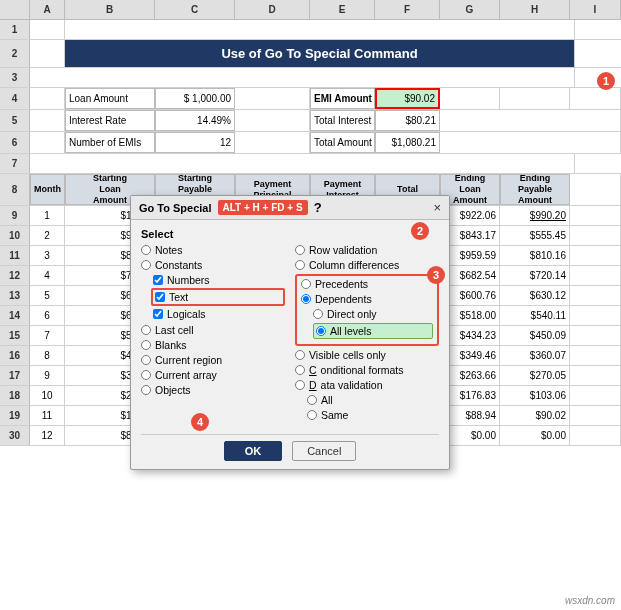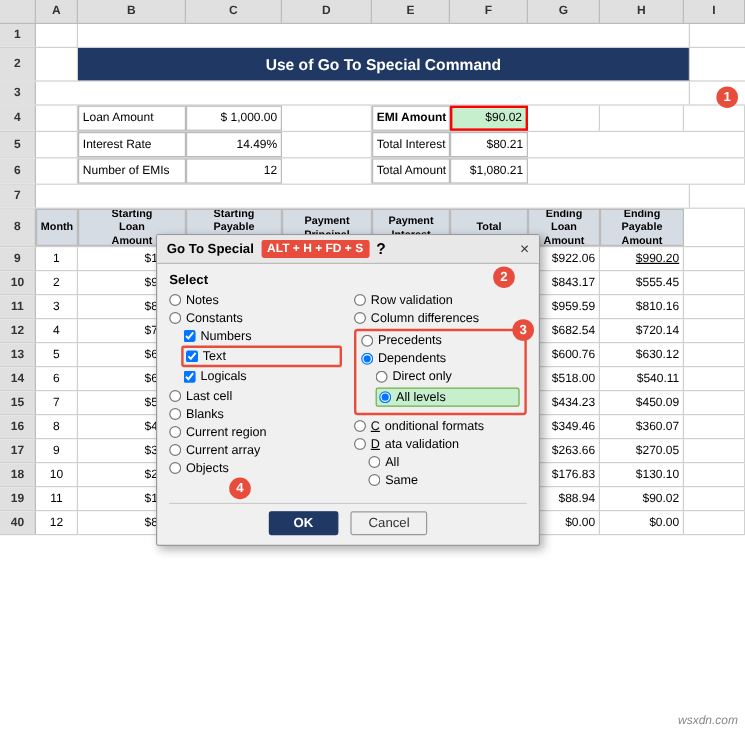--- a/index.html
+++ b/index.html
@@ -325,37 +325,37 @@
   </div>
   <div class="spreadsheet-row" style="height:20px">
     <div class="row-num">18</div>
     <div class="cell" style="width:35px;justify-content:center;">10</div>
     <div class="cell value-cell" style="width:90px;">$263...</div>
     <div class="cell" style="width:80px;"></div>
     <div class="cell" style="width:75px;"></div>
     <div class="cell" style="width:65px;"></div>
     <div class="cell" style="width:65px;"></div>
     <div class="cell value-cell" style="width:60px;">$176.83</div>
-    <div class="cell value-cell" style="width:70px;">$130.10</div>
+    <div class="cell value-cell" style="width:70px;">$103.06</div>
     <div class="cell" style="width:51px;"></div>
   </div>
   <div class="spreadsheet-row" style="height:20px">
     <div class="row-num">19</div>
     <div class="cell" style="width:35px;justify-content:center;">11</div>
     <div class="cell value-cell" style="width:90px;">$176...</div>
     <div class="cell" style="width:80px;"></div>
     <div class="cell" style="width:75px;"></div>
     <div class="cell" style="width:65px;"></div>
     <div class="cell" style="width:65px;"></div>
     <div class="cell value-cell" style="width:60px;">$88.94</div>
     <div class="cell value-cell" style="width:70px;">$90.02</div>
     <div class="cell" style="width:51px;"></div>
   </div>
   <div class="spreadsheet-row" style="height:20px">
-    <div class="row-num">40</div>
+    <div class="row-num">30</div>
     <div class="cell" style="width:35px;justify-content:center;">12</div>
     <div class="cell value-cell" style="width:90px;">$88.94</div>
     <div class="cell value-cell" style="width:80px;">$90.02</div>
     <div class="cell value-cell" style="width:75px;">$88.94</div>
     <div class="cell value-cell" style="width:65px;">$1.07</div>
     <div class="cell value-cell" style="width:65px;">$90.02</div>
     <div class="cell value-cell" style="width:60px;">$0.00</div>
     <div class="cell value-cell" style="width:70px;">$0.00</div>
     <div class="cell" style="width:51px;"></div>
   </div>
@@ -447,20 +447,24 @@
               <input type="radio" name="dep_level" style="">
               <span>Direct only</span>
             </div>
             <div class="indent radio-row" style="background:#c6efce; border:1px solid #70ad47; border-radius:2px; padding:1px 2px;">
               <input type="radio" name="dep_level" checked="" style="">
               <span>All levels</span>
             </div>
           </div>
           <div class="radio-row">
             <input type="radio" name="goto" style="">
+            <span>Visible cells only</span>
+          </div>
+          <div class="radio-row">
+            <input type="radio" name="goto" style="">
             <span style="text-decoration:underline;">C</span>
               <span>onditional formats</span>
           </div>
           <div class="radio-row">
             <input type="radio" name="goto" style="">
             <span style="text-decoration:underline;">D</span>
               <span>ata validation</span>
           </div>
           <div class="indent radio-row">
             <input type="radio" name="dv_level" style="">

